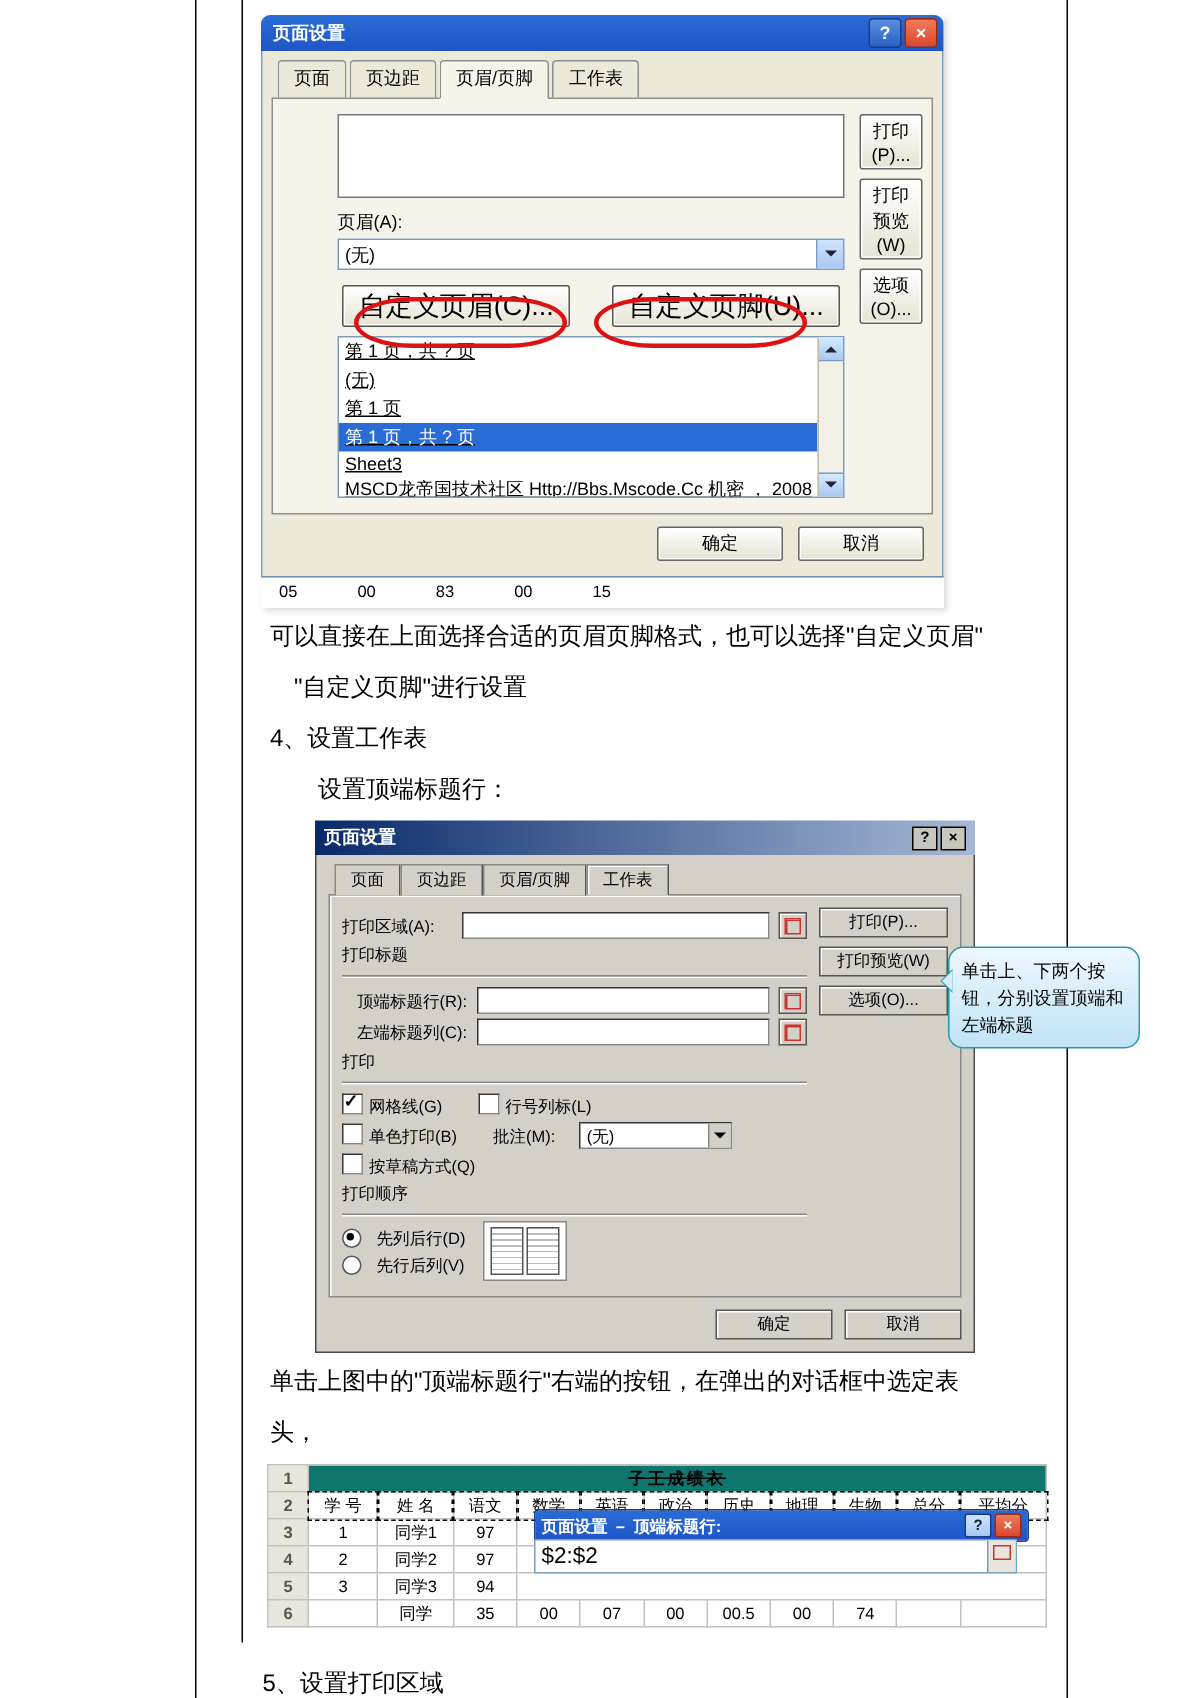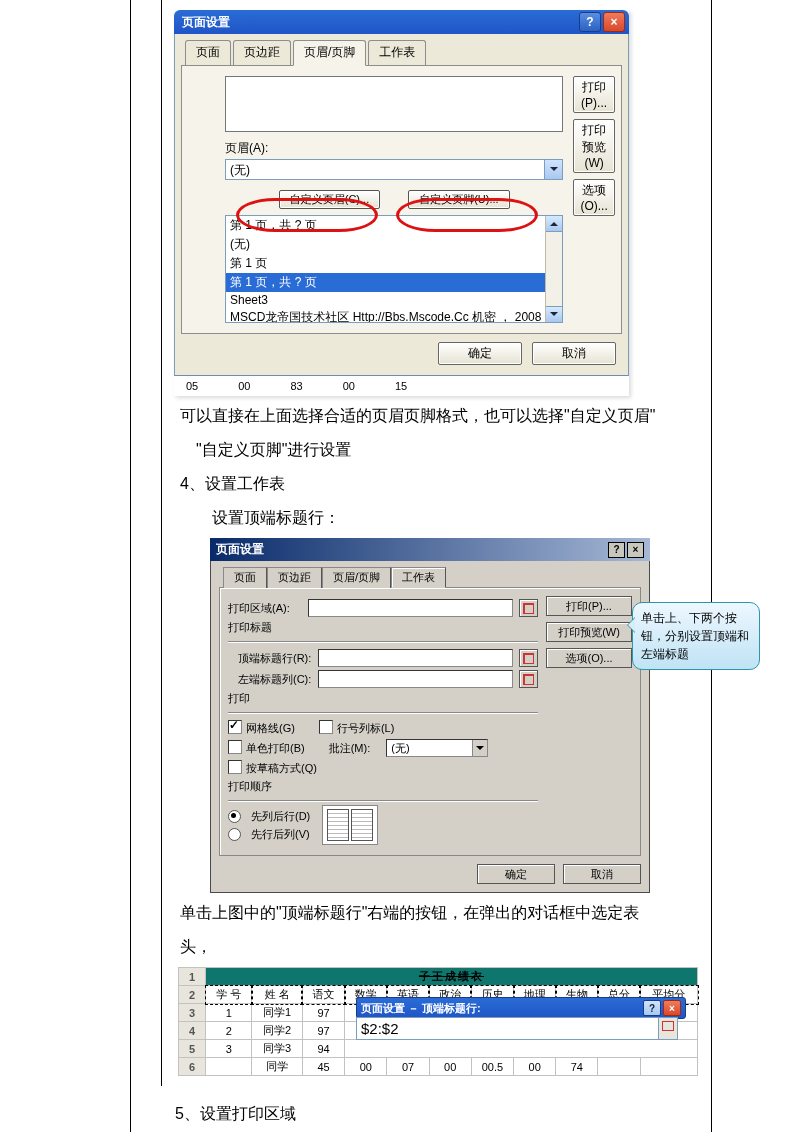--- a/index.html
+++ b/index.html
@@ -133,40 +133,40 @@
   .d1-customrow {
     display: flex;
     justify-content: center;
     gap: 28px;
     margin: 10px 0 6px;
   }
   .d1-custom-btn {
     border: 1px solid #555;
     background: linear-gradient(#fff,#e6e3d2);
     padding: 1px 10px;
-    font-size: 11px;
+    font-size: 18px;
     border-radius: 2px;
     box-shadow: inset 0 0 0 1px #fff;
   }
   .red-oval {
     position: absolute;
     border: 3px solid #d11;
     border-radius: 60px/26px;
     pointer-events: none;
   }
   .oval1 { left: 54px; top: 132px; width: 136px; height: 28px; }
   .oval2 { left: 214px; top: 132px; width: 136px; height: 28px; }
   .d1-listbox {
     border: 1px solid #7b9ebd;
     background: #fff;
     height: 106px;
     display: flex;
     margin-top: 2px;
   }
-  .d1-listitems { flex: 1; overflow: hidden; }
+  .d1-listitems { flex: 1; overflow: hidden; text-decoration: underline; }
   .d1-listitems .li { padding: 1px 4px; white-space: nowrap; }
   .d1-listitems .sel { background: #2a6cd6; color: #fff; }
   .d1-scroll {
     width: 16px;
     background: #e8e5d8;
     border-left: 1px solid #c0bba8;
     display: flex; flex-direction: column;
   }
   .d1-scroll .sbtn {
     height: 15px;
@@ -535,21 +535,21 @@
               <div class="d2-btn">打印(P)...</div>
               <div class="d2-btn">打印预览(W)</div>
               <div class="d2-btn">选项(O)...</div>
             </div>
           </div>
           <div class="d2-footer">
             <div class="d2-btn" style="width:64px">确定</div>
             <div class="d2-btn" style="width:64px">取消</div>
           </div>
         </div>
-        <div class="callout" style="right:-110px; top:64px">单击上、下两个按钮，分别设置顶端和左端标题</div>
+        <div class="callout" style="right:-110px; top:84px">单击上、下两个按钮，分别设置顶端和左端标题</div>
       </div>
 
       <p class="doc-p">单击上图中的"顶端标题行"右端的按钮，在弹出的对话框中选定表</p>
       <p class="doc-p">头，</p>
 
       <div class="sheet-wrap">
         <table class="sheet">
           <tbody>
               <tr class="title-row">
                 <th class="rh">1</th>
@@ -594,21 +594,21 @@
             <th class="rh">5</th>
             <td>3</td>
             <td>同学3</td>
             <td>94</td>
             <td colspan="8"></td>
           </tr>
           <tr>
             <th class="rh">6</th>
             <td></td>
             <td>同学</td>
-            <td>45</td>
+            <td>35</td>
             <td>00</td>
             <td>07</td>
             <td>00</td>
             <td>00.5</td>
             <td>00</td>
             <td>74</td>
             <td></td>
             <td></td>
           </tr>
         </tbody>

